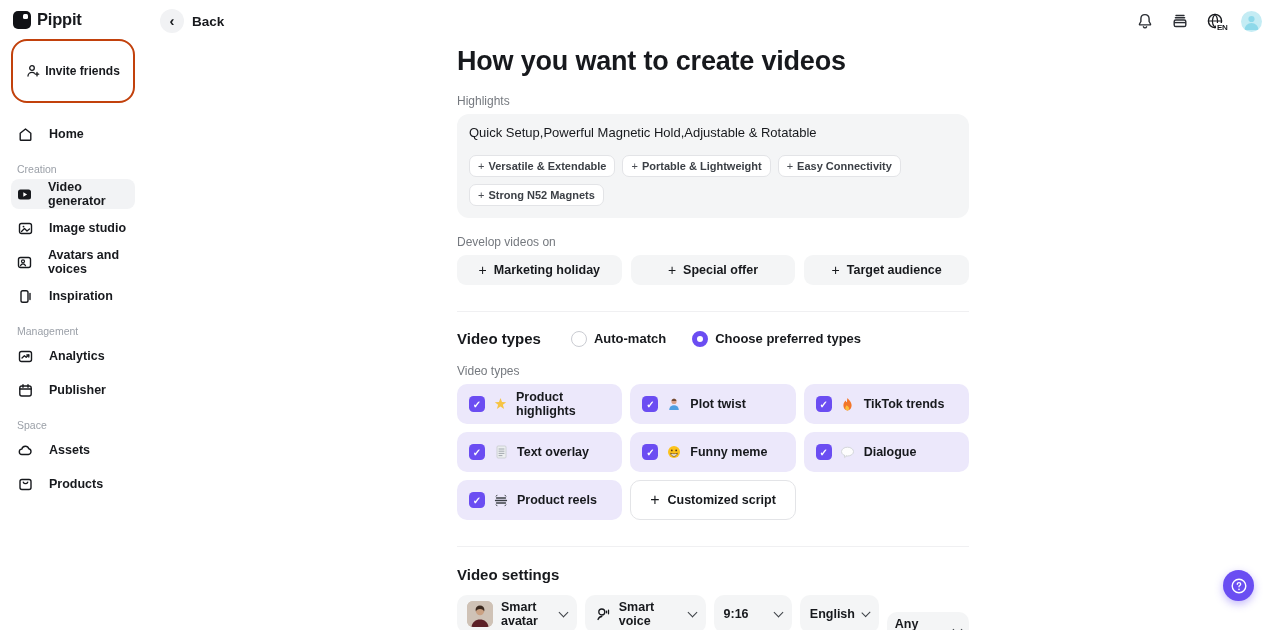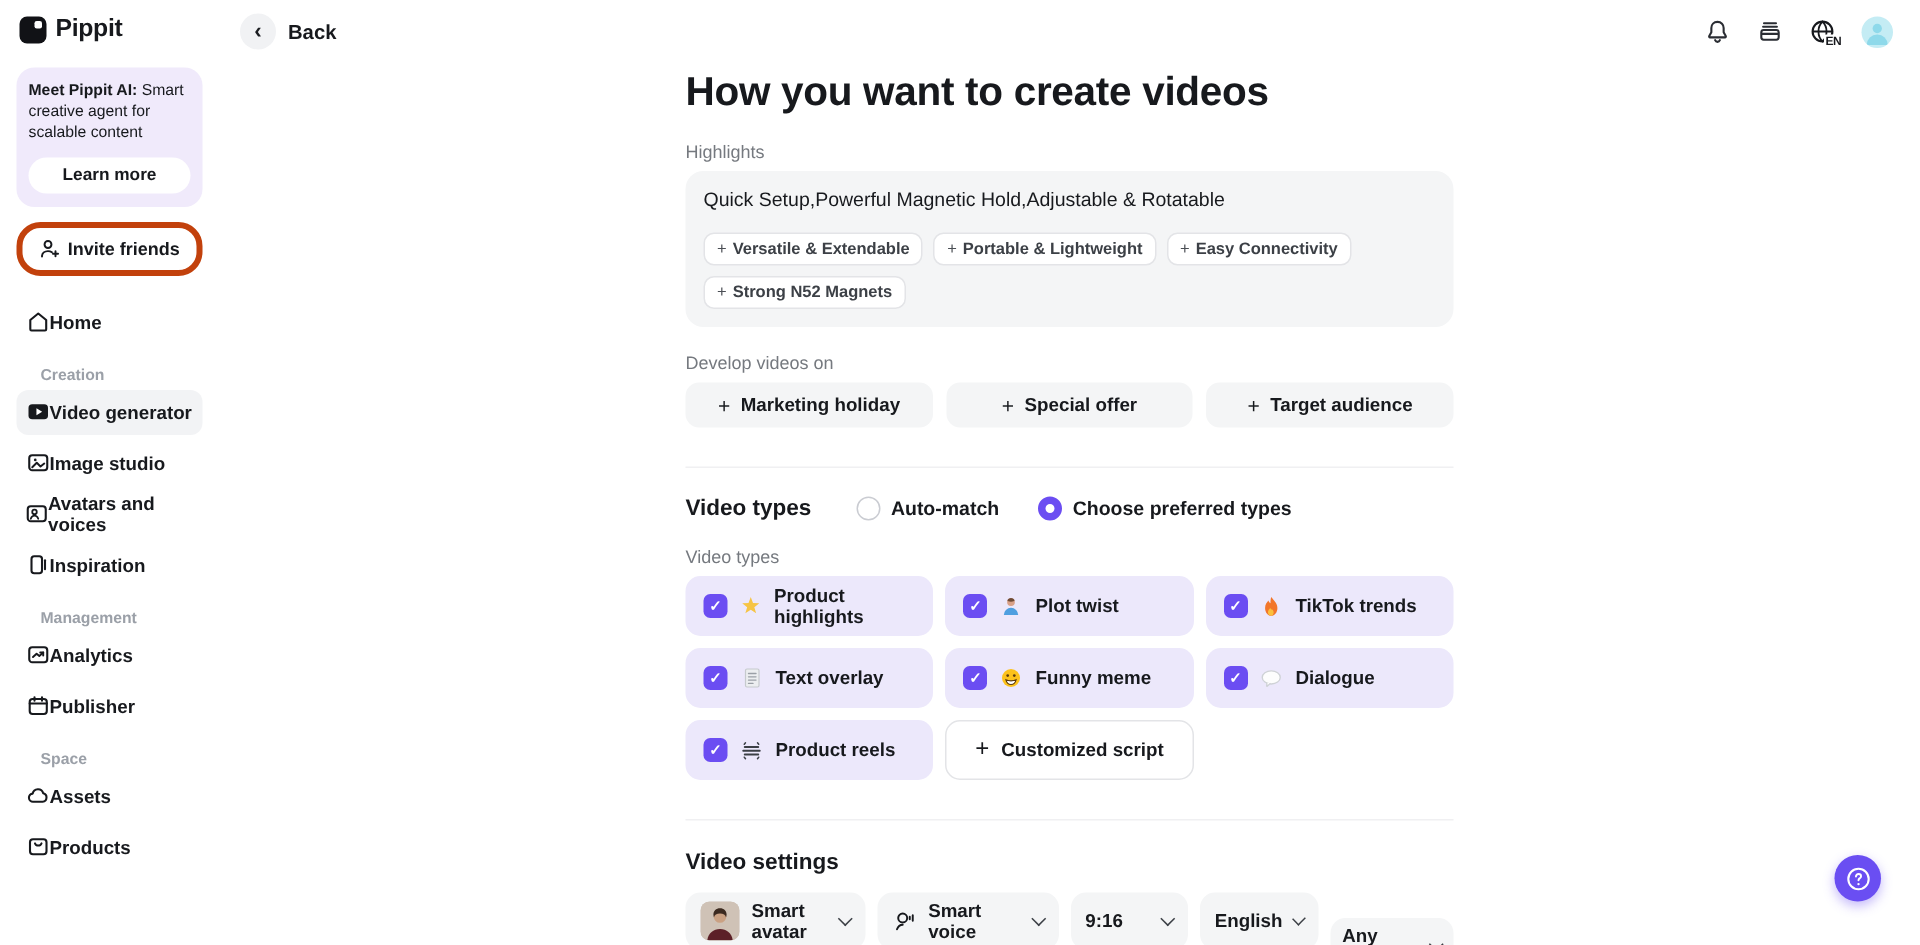--- a/index.html
+++ b/index.html
@@ -11,26 +11,26 @@
   
   .sidebar { width:146px; min-width:146px; padding:10px 11px; height:100%; }
   .brand-row { display:flex; align-items:center; gap:6px; padding-left:2px; }
   .logo-mark { width:18px; height:18px; background:#111216; border-radius:5px; position:relative; }
   .logo-mark::after { content:""; position:absolute; top:3px; right:3px; width:5px; height:5px; background:#fff; border-radius:1.5px; }
   .brand-name { font-size:16.5px; font-weight:800; letter-spacing:-0.2px; }
   .promo-card { margin-top:16px; background:#f0eafb; border-radius:12px; padding:8px 8px 9px; }
   .promo-text { font-size:10.5px; line-height:1.35; color:#17191d; }
   .promo-text b { font-weight:800; }
   .learn-more { margin-top:9px; background:#fff; border-radius:14px; text-align:center; padding:6px 0; font-size:11.5px; font-weight:700; cursor:pointer; }
-  .invite-btn { margin-top:10px; background:#fff; border:4px solid #c2410c; border-radius:16px; padding:7px 0; display:flex; align-items:center; justify-content:center; gap:5px; font-size:12px; font-weight:700; cursor:pointer; }
-  .nav-item { display:flex; align-items:center; gap:0; height:30px; padding:0 6px; border-radius:8px; font-size:12.5px; font-weight:700; cursor:pointer; margin-top:4px; }
+  .invite-btn { margin-top:10px; background:#fff; border:2px solid #c2410c; border-radius:16px; padding:23px 0; display:flex; align-items:center; justify-content:center; gap:5px; font-size:12px; font-weight:700; cursor:pointer; }
+  .nav-item { display:flex; align-items:center; gap:16px; height:30px; padding:0 6px; border-radius:8px; font-size:12.5px; font-weight:700; cursor:pointer; margin-top:4px; }
   .nav-item.active { background:#f2f3f5; }
   .nav-item .ic { width:16px; height:16px; display:flex; align-items:center; justify-content:center; }
   .nav-home { margin-top:16px; }
-  .section-label { margin:14px 10px 2px; padding-left:6px; font-size:10.5px; font-weight:700; color:#9ba0a8; }
+  .section-label { margin:14px 0 2px; padding-left:6px; font-size:10.5px; font-weight:400; color:#9ba0a8; }
   
   .main { flex:1; position:relative; padding-top:9px; }
   .top-bar { display:flex; justify-content:space-between; align-items:center; padding:0 18px 0 14px; }
   .back-group { display:flex; align-items:center; gap:8px; cursor:pointer; }
   .back-circle { width:24px; height:24px; border-radius:50%; background:#f1f2f4; display:flex; align-items:center; justify-content:center; font-size:15px; font-weight:700; color:#1a1c20; padding-bottom:2px; }
   .back-label { font-size:13.5px; font-weight:800; }
   .top-icons { display:flex; align-items:center; gap:17px; }
   .top-icons .tico { cursor:pointer; display:flex; align-items:center; }
   .globe-wrap { position:relative; }
   .globe-en { position:absolute; right:-4px; bottom:-2px; font-size:8px; font-weight:800; background:#fff; padding:0 0.5px; letter-spacing:-0.3px; }
@@ -71,24 +71,20 @@
 </style>
 </head>
 <body>
 
 <div class="sidebar">
   <div class="brand-row">
     <div class="logo-mark"></div>
     <div class="brand-name">Pippit</div>
   </div>
 
-  <div class="promo-card">
-    <div class="promo-text"><b>Meet Pippit AI:</b><span> Smart creative agent for scalable content</span></div>
-    <div class="learn-more">Learn more</div>
-  </div>
 
   <div class="invite-btn">
     <span class="ic">
       <svg width="14" height="14" viewBox="0 0 14 14" fill="none">
           <circle cx="6" cy="4" r="2.3" stroke="#17191d" stroke-width="1.3"></circle>
           <path d="M2 12c0-2.2 1.8-3.6 4-3.6 1 0 1.9.3 2.6.8" stroke="#17191d" stroke-width="1.3" stroke-linecap="round" fill="none"></path>
           <path d="M11 8.5v3.4M9.3 10.2h3.4" stroke="#17191d" stroke-width="1.3" stroke-linecap="round"></path>
         </svg>
     </span>
     <span>Invite friends</span>

